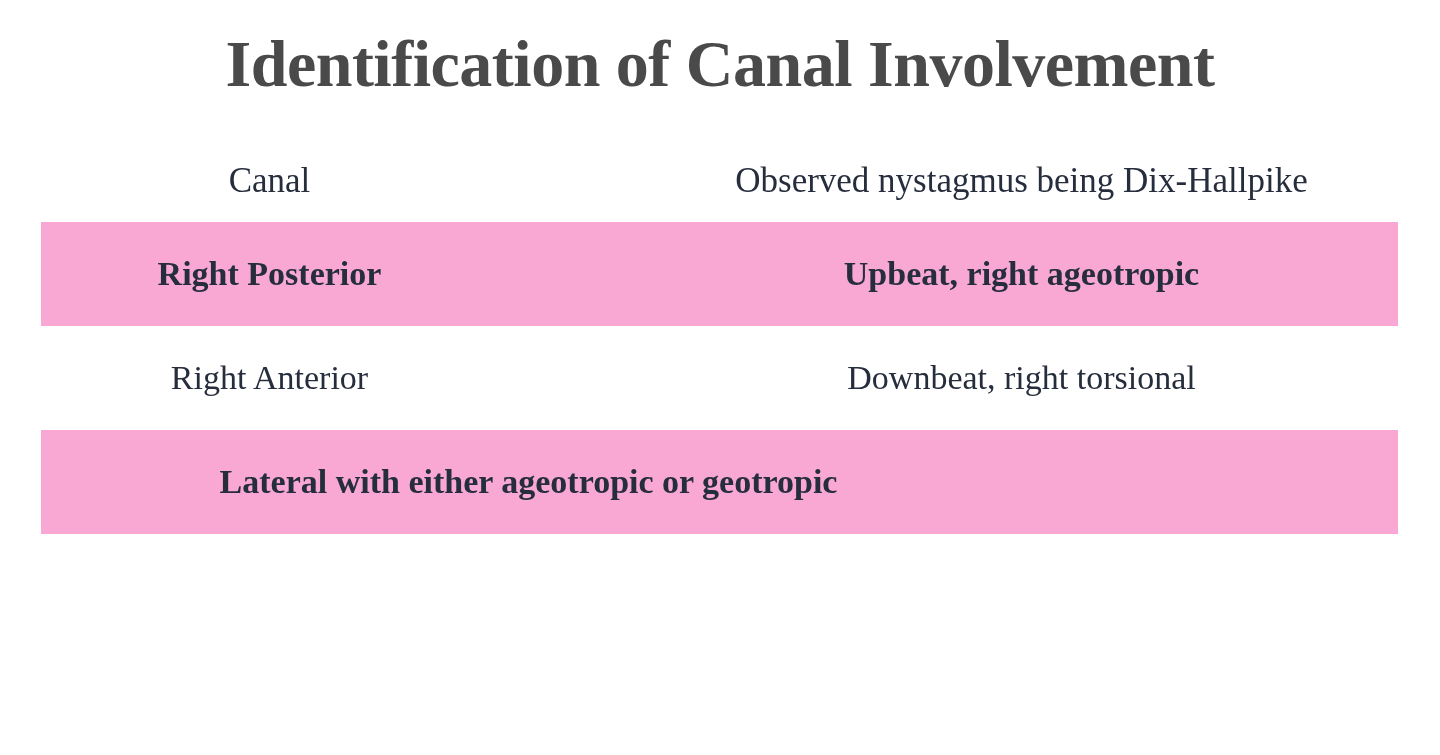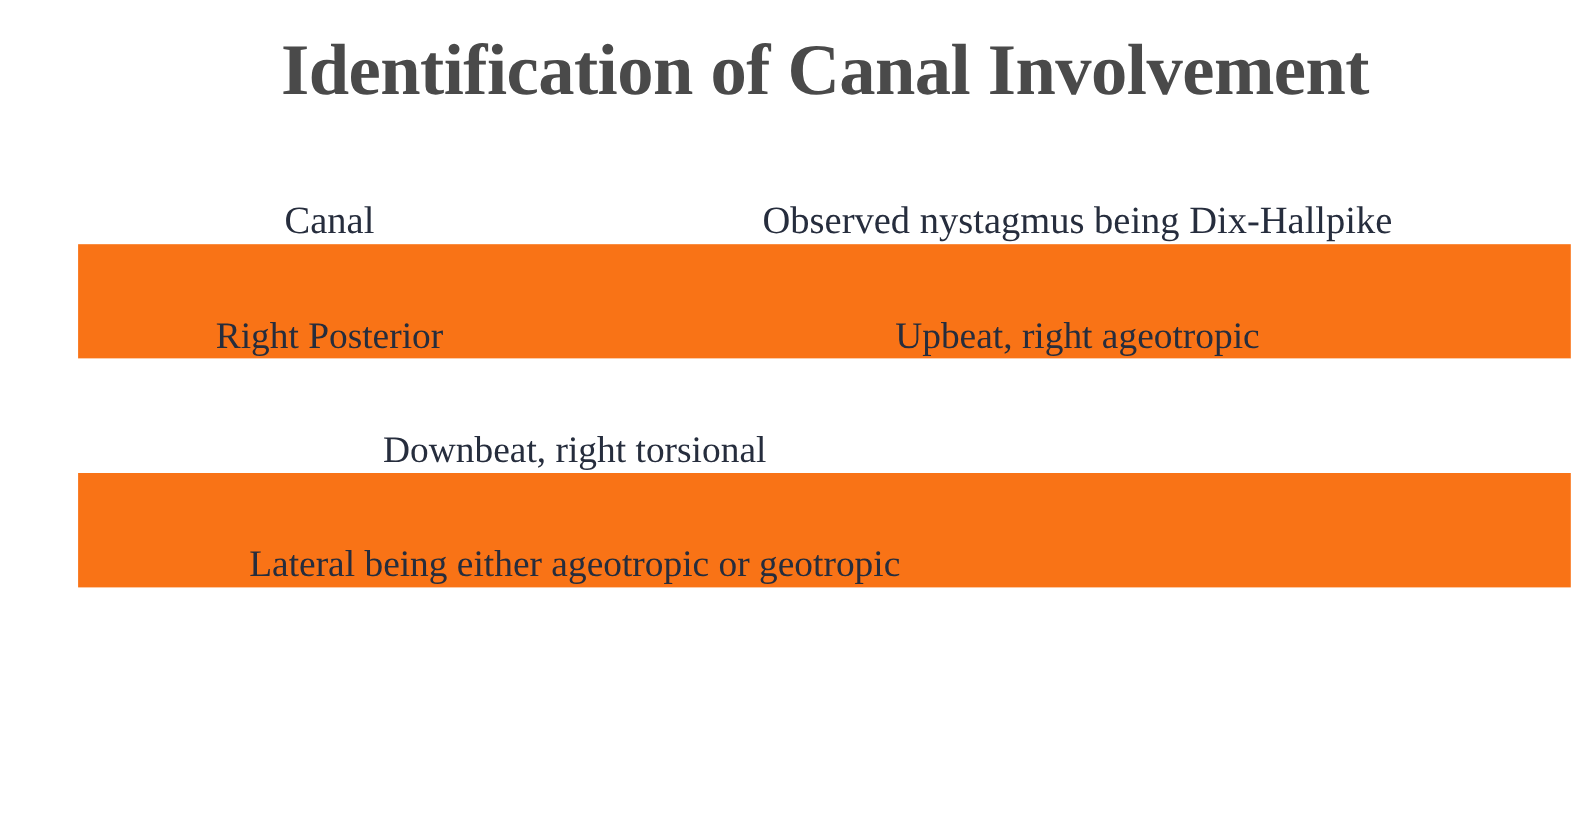--- a/index.html
+++ b/index.html
@@ -14,21 +14,20 @@
     font-family: "Liberation Serif", "DejaVu Serif", serif;
     overflow: hidden;
   }
 
   .slide {
     position: relative;
     width: 1210px;
     height: 755px;
     background: #ffffff;
     box-sizing: border-box;
-    margin-left: 30px;
   }
 
   
   .slide-title {
     position: absolute;
     left: 0;
     top: 24px;
     width: 1440px;
     text-align: center;
     font-family: "Liberation Serif", "DejaVu Serif", serif;
@@ -44,30 +43,32 @@
   .table-wrap {
     position: absolute;
     left: 41px;
     top: 140px;
     width: 1357px;
   }
 
   .t-row {
     display: flex;
     width: 100%;
-    align-items: flex-end;
+    align-items: center;
+    gap: 36px;
   }
 
   .t-row.header-row {
     background: #ffffff;
     height: 82px;
   }
 
   .t-row.shaded {
-    background: #f97316;
+    background: #f9a8d4;
+    font-weight: bold;
   }
 
   .t-row.plain {
     background: #ffffff;
   }
 
   .t-row.body-row {
     height: 104px;
   }
 
@@ -126,25 +127,26 @@
       <div class="t-cell col-nystagmus">Observed nystagmus being Dix-Hallpike</div>
     </div>
 
     <div class="t-row body-row shaded">
       <div class="t-cell col-canal">Right Posterior</div>
       <div class="t-gap"></div>
       <div class="t-cell col-nystagmus">Upbeat, right ageotropic</div>
     </div>
 
     <div class="t-row body-row plain">
+      <div class="t-cell col-canal">Right Anterior</div>
       <div class="t-gap"></div>
       <div class="t-cell col-nystagmus">Downbeat, right torsional</div>
     </div>
 
 
 
     <div class="t-row body-row shaded">
       <div class="t-gap"></div>
-      <div class="t-cell col-nystagmus">Lateral being either ageotropic or geotropic</div>
+      <div class="t-cell col-nystagmus">Lateral with either ageotropic or geotropic</div>
     </div>
 
   </div>
 </div>
 
 </body></html>

